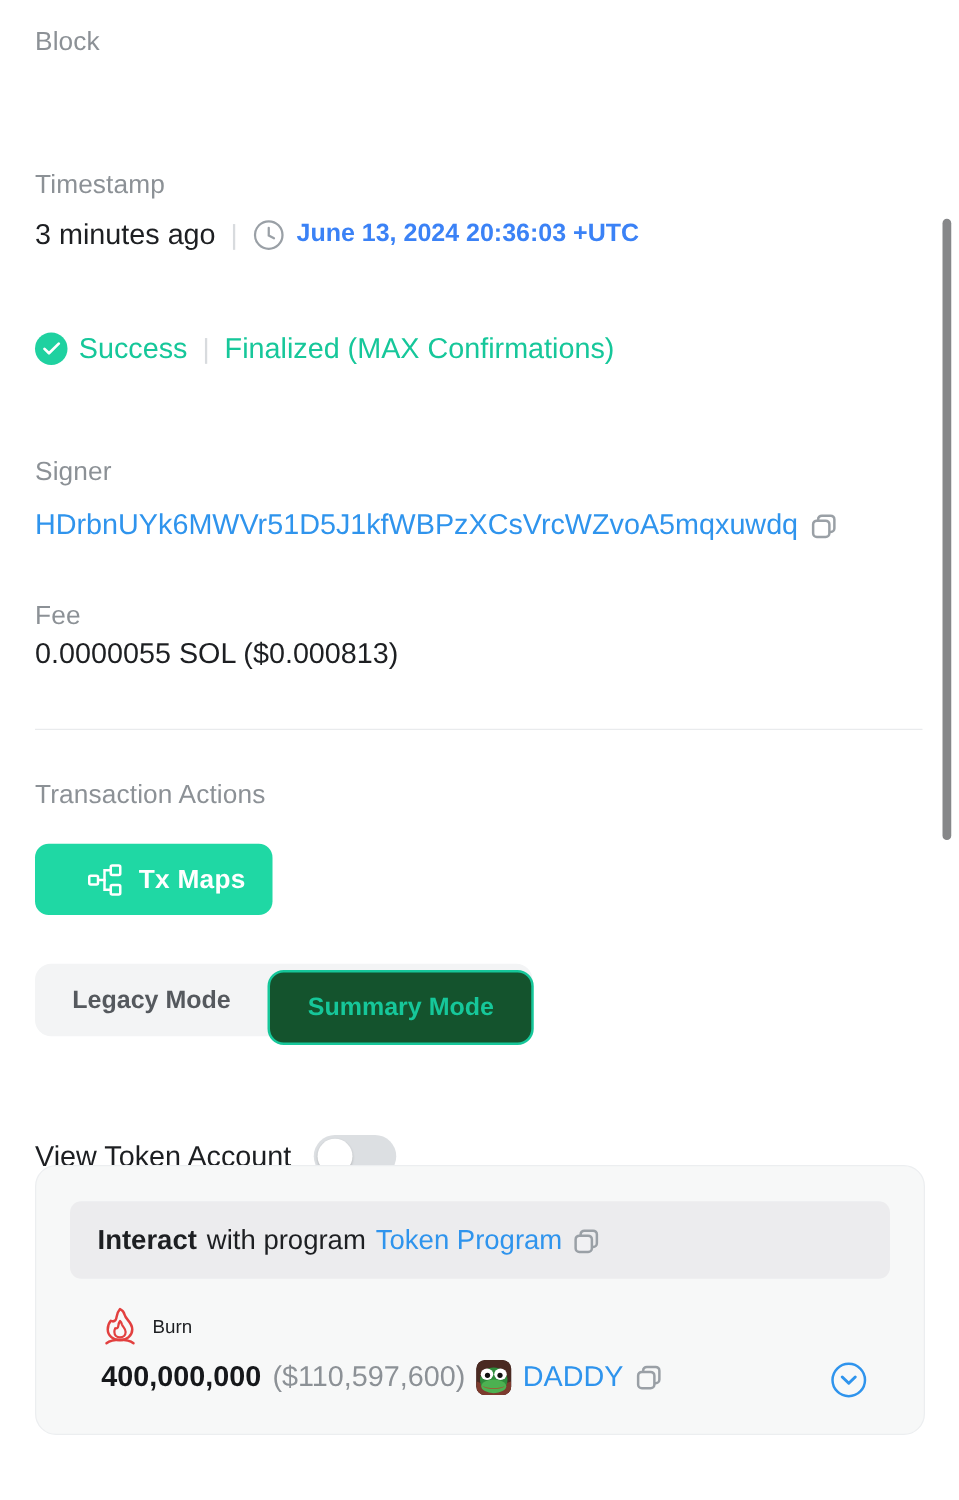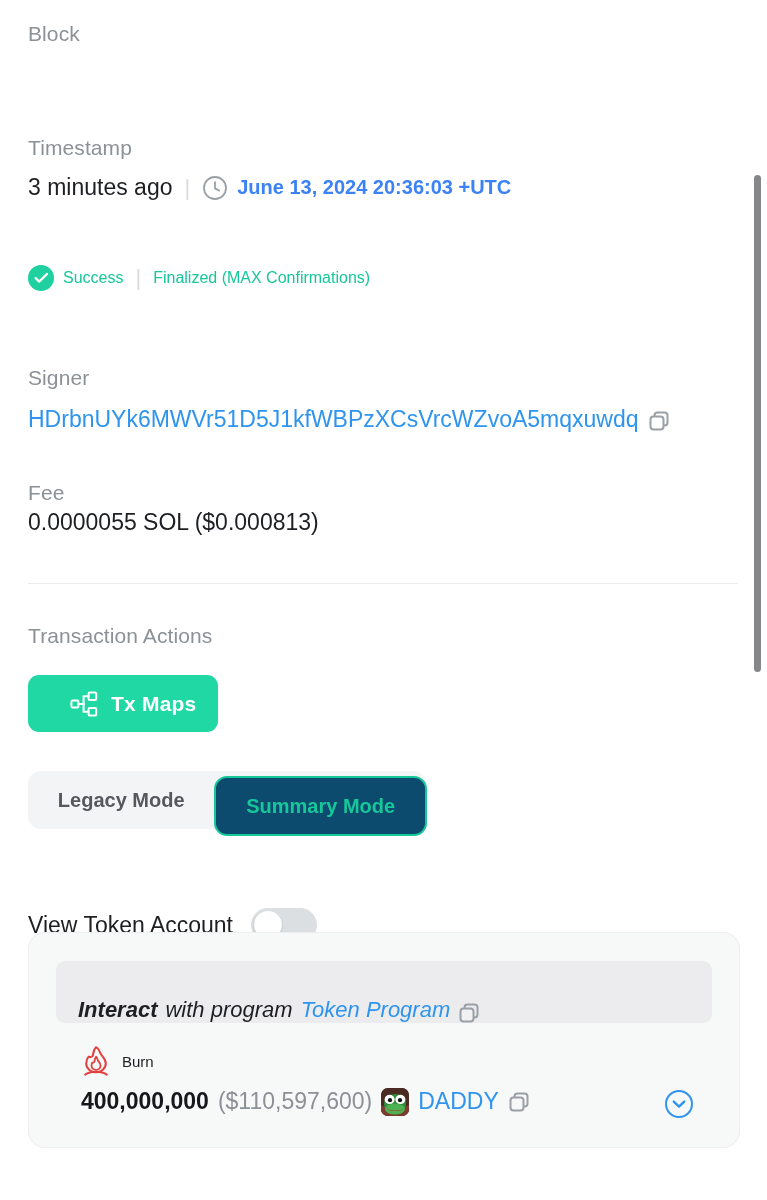--- a/index.html
+++ b/index.html
@@ -22,21 +22,21 @@
   }
   .field-value-row {
     display: flex;
     align-items: center;
     gap: 9px;
     white-space: nowrap;
   }
   .val-dark { font-size: 23px; color: #1d1f22; }
   .val-gray { font-size: 20px; color: #3b82f6; font-weight: bold; }
   .val-link { font-size: 23px; color: #2f94ed; }
-  .val-green { font-size: 16px; color: #16c79a; }
+  .val-green { font-size: 23px; color: #16c79a; }
 
   
   .copy-icon { display: inline-block; width: 22px; height: 22px; flex: 0 0 auto; position: relative; top: 1px; }
   .copy-icon svg { display: block; }
 
   
   .pipe { color: #d8dbde; font-size: 22px; font-weight: 300; padding: 0 3px; }
 
   
   .clock-icon { width: 26px; height: 26px; flex: 0 0 auto; }
@@ -99,21 +99,21 @@
     font-weight: bold;
     background: transparent;
     border: none;
     cursor: pointer;
     white-space: nowrap;
     font-family: "Liberation Sans", sans-serif;
   }
   .mode-btn.inactive { color: #55595e; }
   .mode-btn.active {
     color: #16c79a;
-    background: #0c4a6e;
+    background: #14532d;
     border: 2px solid #16c79a;
     border-radius: 13px;
     height: 60px;
     margin-right: -1px;
     margin-top: 12px;
   }
 
   
   .toggle-row {
     position: absolute;
@@ -148,25 +148,24 @@
     background: #f7f8f8;
     border: 1px solid #eceef0;
     border-radius: 17px;
   }
   .card-header {
     margin: 28px 27px 0 27px;
     background: #ececee;
     border-radius: 9px;
     height: 62px;
     display: flex;
-    align-items: flex-end;
+    align-items: center;
     padding: 0 22px;
     gap: 8px;
     white-space: nowrap;
-    font-style: italic;
   }
   .interact-bold { font-size: 22px; color: #1d1f22; font-weight: bold; }
   .interact-plain { font-size: 22px; color: #1d1f22; }
   .interact-link { font-size: 22px; color: #2f94ed; }
 
   .action-block {
     position: relative;
     margin: 22px 27px 32px 27px;
   }
   .burn-row {

